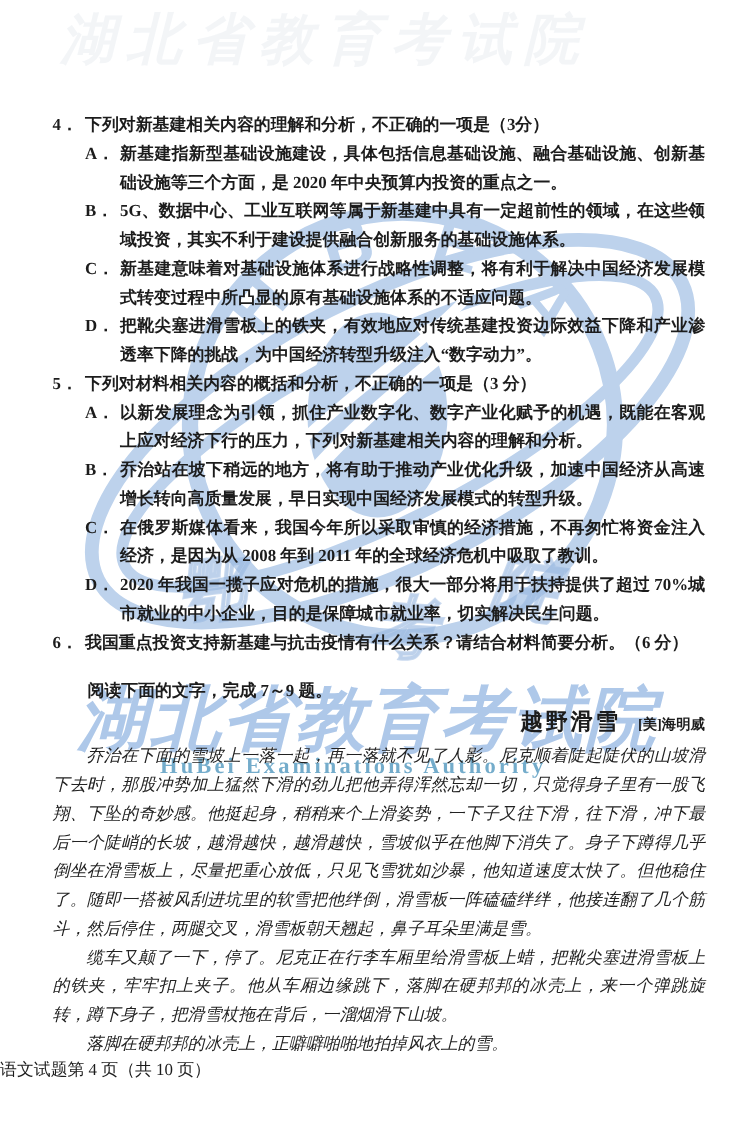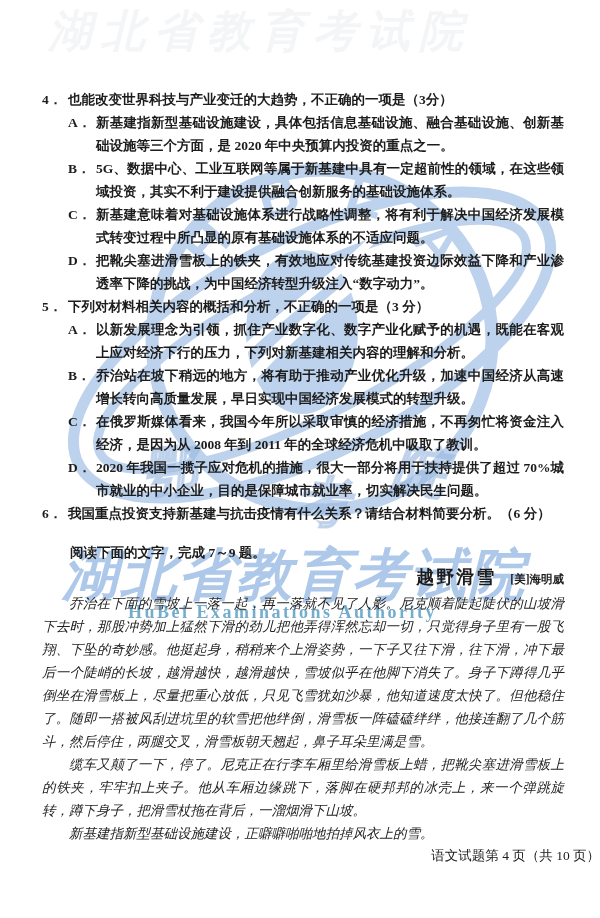--- a/index.html
+++ b/index.html
@@ -38,21 +38,21 @@
   .opttext{flex:1;text-align:justify}
   .sec{font-size:13.5px;line-height:23px;font-weight:700;margin-top:3px}
   .intro{font-size:13.5px;line-height:23px;font-weight:600;margin-left:28px;margin-top:16px}
   .titlerow{text-align:right;line-height:25px;margin-top:1px}
   .ptitle{font-size:18px;font-weight:700;letter-spacing:2px}
   .pauthor{font-size:11.5px;font-weight:700;margin-left:14px}
   .para{
     font-size:13.5px;line-height:23px;font-style:italic;text-align:justify;
     text-indent:2em;margin:0;color:#222;
   }
-  .footer{position:absolute;left:0;right:0;top:847px;text-align:right;font-size:13.5px;z-index:1}
+  .footer{position:absolute;left:0;right:0;top:847px;text-align:left;font-size:13.5px;z-index:1}
 </style>
 </head>
 <body>
 
 <div class="wm">
   <div class="wm-top">湖北省教育考试院</div>
 
   <svg width="600" height="918" viewBox="0 0 600 918">
     <g fill="none" stroke="#bdd2ec">
       <circle cx="322" cy="340" r="170" stroke-width="13"></circle>
@@ -77,21 +77,21 @@
   <span class="wm-seal seal-3">院</span>
 
   <div class="wm-cn">湖北省教育考试院</div>
   <div class="wm-en">HuBei Examinations Authority</div>
 </div>
 
 <div class="content">
 
   <div class="qline">
     <span class="qnum">4．</span>
-    <span class="qstem">也能改变世界科技与产业变迁的大趋势，不正确的一项是（3分）</span>
+    <span class="qstem">下列对新基建相关内容的理解和分析，不正确的一项是（3分）</span>
   </div>
   <div class="opt">
     <span class="optlabel">A．</span>
     <span class="opttext">新基建指新型基础设施建设，具体包括信息基础设施、融合基础设施、创新基础设施等三个方面，是 2020 年中央预算内投资的重点之一。</span>
   </div>
   <div class="opt">
     <span class="optlabel">B．</span>
     <span class="opttext">5G、数据中心、工业互联网等属于新基建中具有一定超前性的领域，在这些领域投资，其实不利于建设提供融合创新服务的基础设施体系。</span>
   </div>
   <div class="opt">
@@ -130,16 +130,16 @@
   </div>
 
   <div class="intro">阅读下面的文字，完成 7～9 题。</div>
 
   <div class="titlerow">
     <span class="ptitle">越野滑雪</span><span class="pauthor">[美]海明威</span>
   </div>
 
   <p class="para">乔治在下面的雪坡上一落一起，再一落就不见了人影。尼克顺着陡起陡伏的山坡滑下去时，那股冲势加上猛然下滑的劲儿把他弄得浑然忘却一切，只觉得身子里有一股飞翔、下坠的奇妙感。他挺起身，稍稍来个上滑姿势，一下子又往下滑，往下滑，冲下最后一个陡峭的长坡，越滑越快，越滑越快，雪坡似乎在他脚下消失了。身子下蹲得几乎倒坐在滑雪板上，尽量把重心放低，只见飞雪犹如沙暴，他知道速度太快了。但他稳住了。随即一搭被风刮进坑里的软雪把他绊倒，滑雪板一阵磕磕绊绊，他接连翻了几个筋斗，然后停住，两腿交叉，滑雪板朝天翘起，鼻子耳朵里满是雪。</p>
   <p class="para">缆车又颠了一下，停了。尼克正在行李车厢里给滑雪板上蜡，把靴尖塞进滑雪板上的铁夹，牢牢扣上夹子。他从车厢边缘跳下，落脚在硬邦邦的冰壳上，来一个弹跳旋转，蹲下身子，把滑雪杖拖在背后，一溜烟滑下山坡。</p>
-  <p class="para">新基建指新型基础设施建设，正噼噼啪啪地拍掉风衣上的雪。</p>
+  <p class="para">落脚在硬邦邦的冰壳上，正噼噼啪啪地拍掉风衣上的雪。</p>
 </div>
 
 <div class="footer">语文试题第 4 页（共 10 页）</div>
 
 </body></html>

